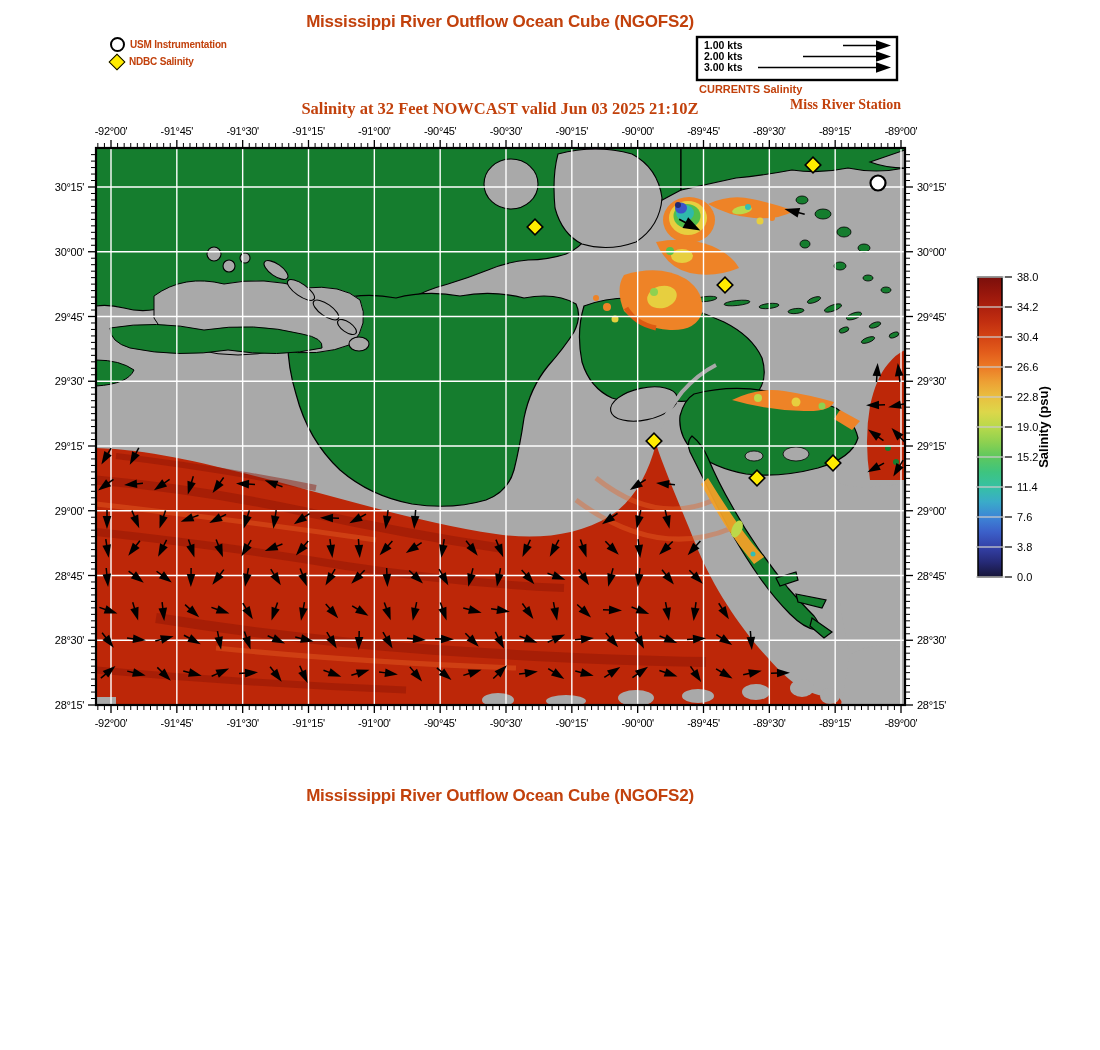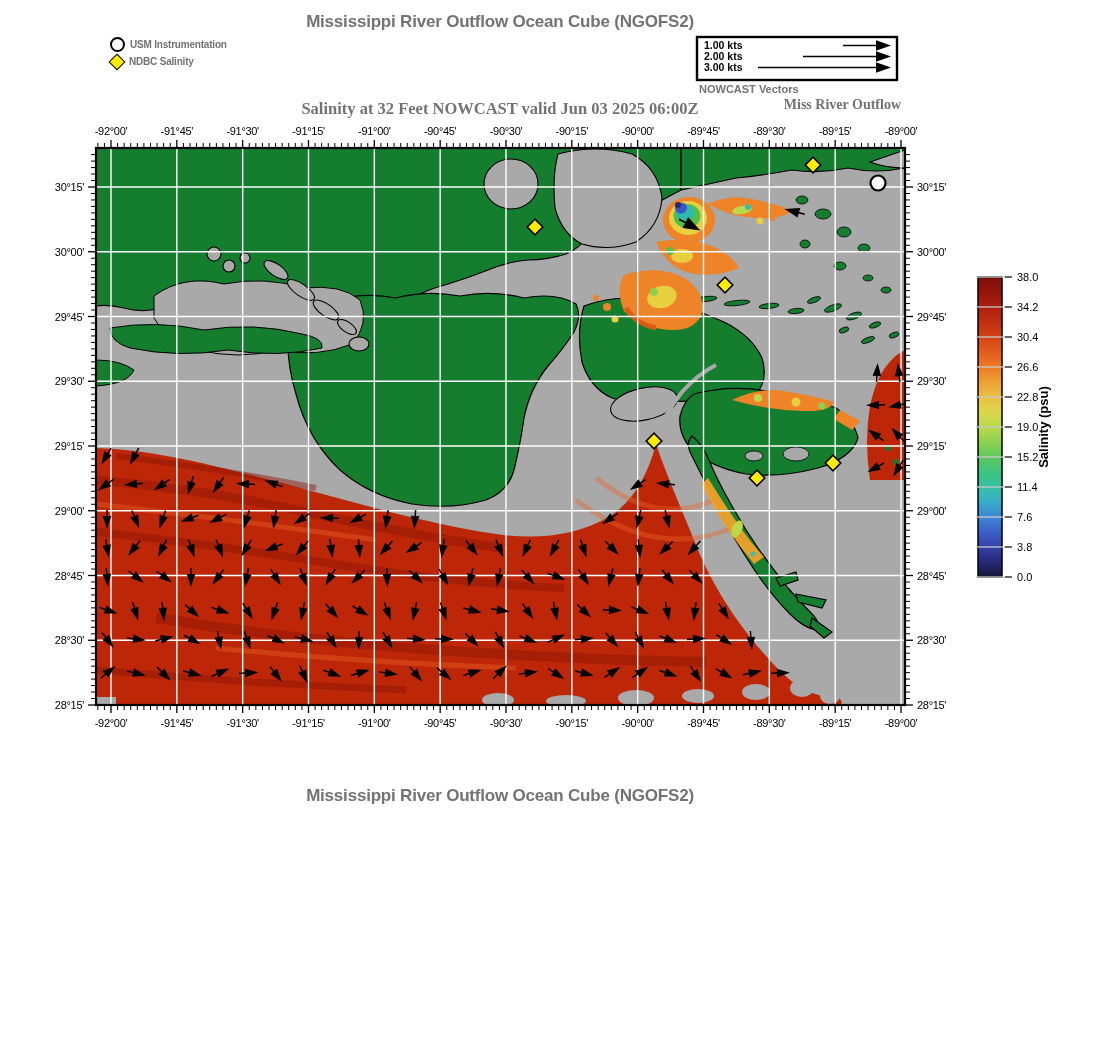--- a/index.html
+++ b/index.html
@@ -1,19 +1,19 @@
 <!DOCTYPE html>
 <html><head>
 <meta charset="utf-8">
 <style>
   html,body{margin:0;padding:0;background:#ffffff;}
   .fig{position:relative;width:1100px;height:1050px;background:#ffffff;overflow:hidden;
        font-family:"Liberation Sans",sans-serif;}
   .fig svg{position:absolute;left:0;top:0;z-index:1;}
-  .htxt{position:absolute;z-index:2;color:#737373;}
+  .htxt{position:absolute;z-index:2;color:#c2410c;}
   .title{left:0;width:1000px;text-align:center;font-weight:bold;font-size:17px;letter-spacing:-0.2px;}
   .title.top{top:12px;}
   .title.bottom{top:786px;}
   .legend{left:110px;top:36px;}
   .lrow{display:flex;align-items:center;height:17px;font-weight:bold;font-size:10px;letter-spacing:-0.2px;}
   .circ{width:11px;height:11px;border:2.4px solid #000;border-radius:50%;background:#fff;margin-right:5px;flex:0 0 auto;}
   .diam{width:10px;height:10px;border:1.8px solid #000;background:#ffec00;transform:rotate(45deg);margin:0 6px 0 1px;flex:0 0 auto;}
   .veccap{left:699px;top:83px;font-weight:bold;font-size:11px;}
   .regionlabel{left:700px;top:97px;width:201px;text-align:right;font-weight:bold;font-size:14px;
                font-family:"Liberation Serif",serif;}
@@ -32,23 +32,23 @@
     <div class="lrow">
       <span class="circ"></span>
       <span>USM Instrumentation</span>
     </div>
     <div class="lrow">
       <span class="diam"></span>
       <span>NDBC Salinity</span>
     </div>
   </div>
 
-  <div class="htxt veccap">NOWCAST Vectors</div>
-  <div class="htxt regionlabel">Miss River Outflow</div>
-  <div class="htxt subtitle">Salinity at 32 Feet NOWCAST valid Jun 03 2025 06:00Z</div>
+  <div class="htxt veccap">CURRENTS Salinity</div>
+  <div class="htxt regionlabel">Miss River Station</div>
+  <div class="htxt subtitle">Salinity at 32 Feet NOWCAST valid Jun 03 2025 21:10Z</div>
   <div class="htxt title bottom">Mississippi River Outflow Ocean Cube (NGOFS2)</div>
 
   <svg id="map-svg" width="1100" height="1050" viewBox="0 0 1100 1050">
     <defs>
       <clipPath id="mapclip">
           <rect x="0" y="0" width="809" height="557"></rect>
         </clipPath>
     </defs>
 
     <rect x="96" y="148" width="809" height="557" fill="#a9a9a9"></rect>

